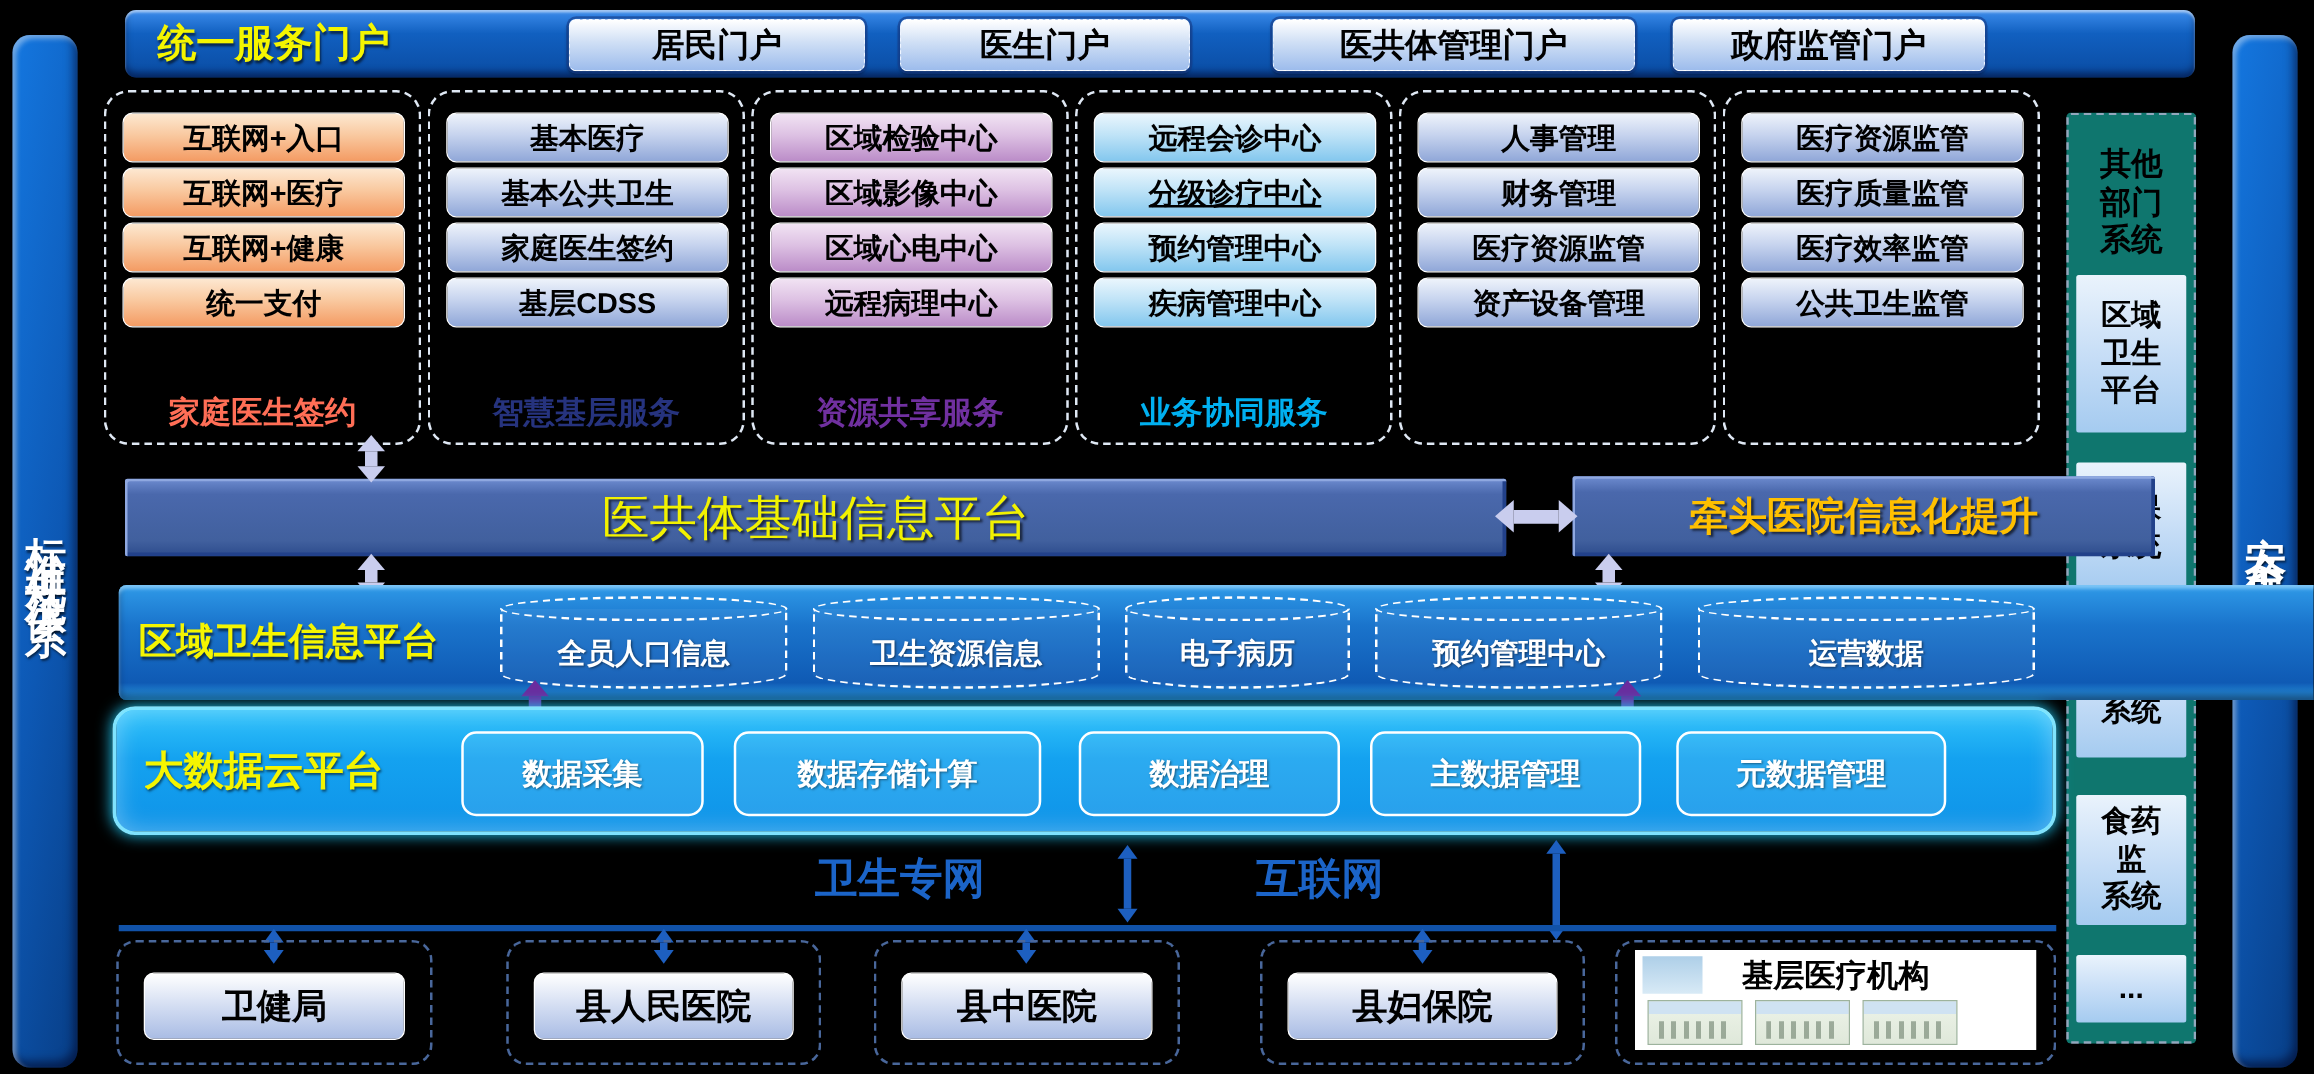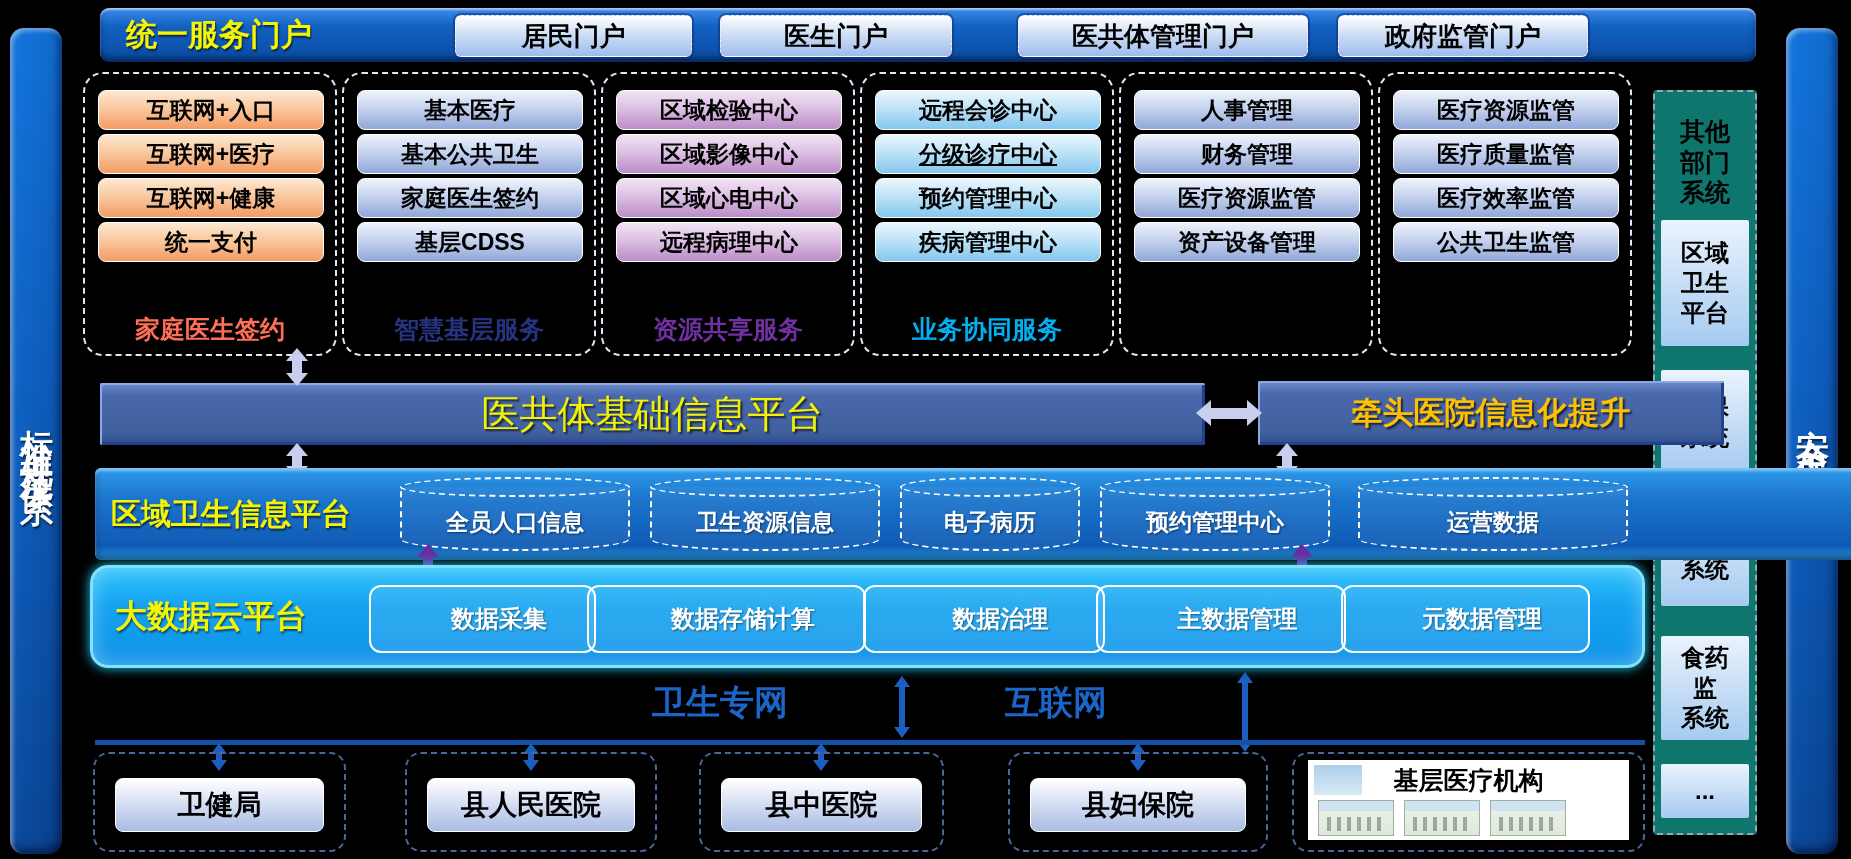--- a/index.html
+++ b/index.html
@@ -83,21 +83,21 @@
             text-shadow:1px 1px 2px rgba(0,0,0,.5);}
 
   
   #bigdata{position:absolute;left:90px;top:565px;width:1555px;height:103px;border-radius:18px;
            border:3px solid #7fe3fd;background:linear-gradient(180deg,#31c3fb 0%,#14a2f0 40%,#0f93e8 100%);
            box-shadow:0 0 12px #1fc8f4,inset 0 0 20px rgba(255,255,255,.35);box-sizing:border-box;}
   #bigdata .blabel{position:absolute;left:22px;top:50%;transform:translateY(-50%);
            color:#f5f500;font-size:32px;font-weight:bold;text-shadow:1px 2px 2px rgba(0,0,0,.55);}
   .bd-mod{position:absolute;top:17px;height:64px;border:2px solid #fff;border-radius:12px;
           background:rgba(255,255,255,.10);display:flex;align-items:center;justify-content:center;
-          color:#fff;font-size:24px;font-weight:bold;text-shadow:1px 1px 2px rgba(0,0,0,.45);padding-left:33px;}
+          color:#fff;font-size:24px;font-weight:bold;text-shadow:1px 1px 2px rgba(0,0,0,.45);}
 
   
   .netlabel{position:absolute;top:680px;color:#1b64c8;font-size:34px;font-weight:bold;}
   #netline{position:absolute;left:95px;top:740px;width:1550px;height:5px;background:#1152a8;}
   .org-box{position:absolute;top:752px;height:100px;border:2px dashed #49679b;border-radius:16px;box-sizing:border-box;}
   .org-btn{position:absolute;left:20px;right:20px;top:24px;height:52px;border-radius:8px;border:1px solid #fff;
            background:linear-gradient(180deg,#ffffff 0%,#d3ddf2 50%,#a9bce4 100%);
            box-shadow:0 2px 3px rgba(0,0,0,.5);display:flex;align-items:center;justify-content:center;
            color:#000;font-size:28px;font-weight:bold;}
   #grassroots-card{position:absolute;left:14px;top:6px;right:14px;bottom:10px;background:#fff;}

